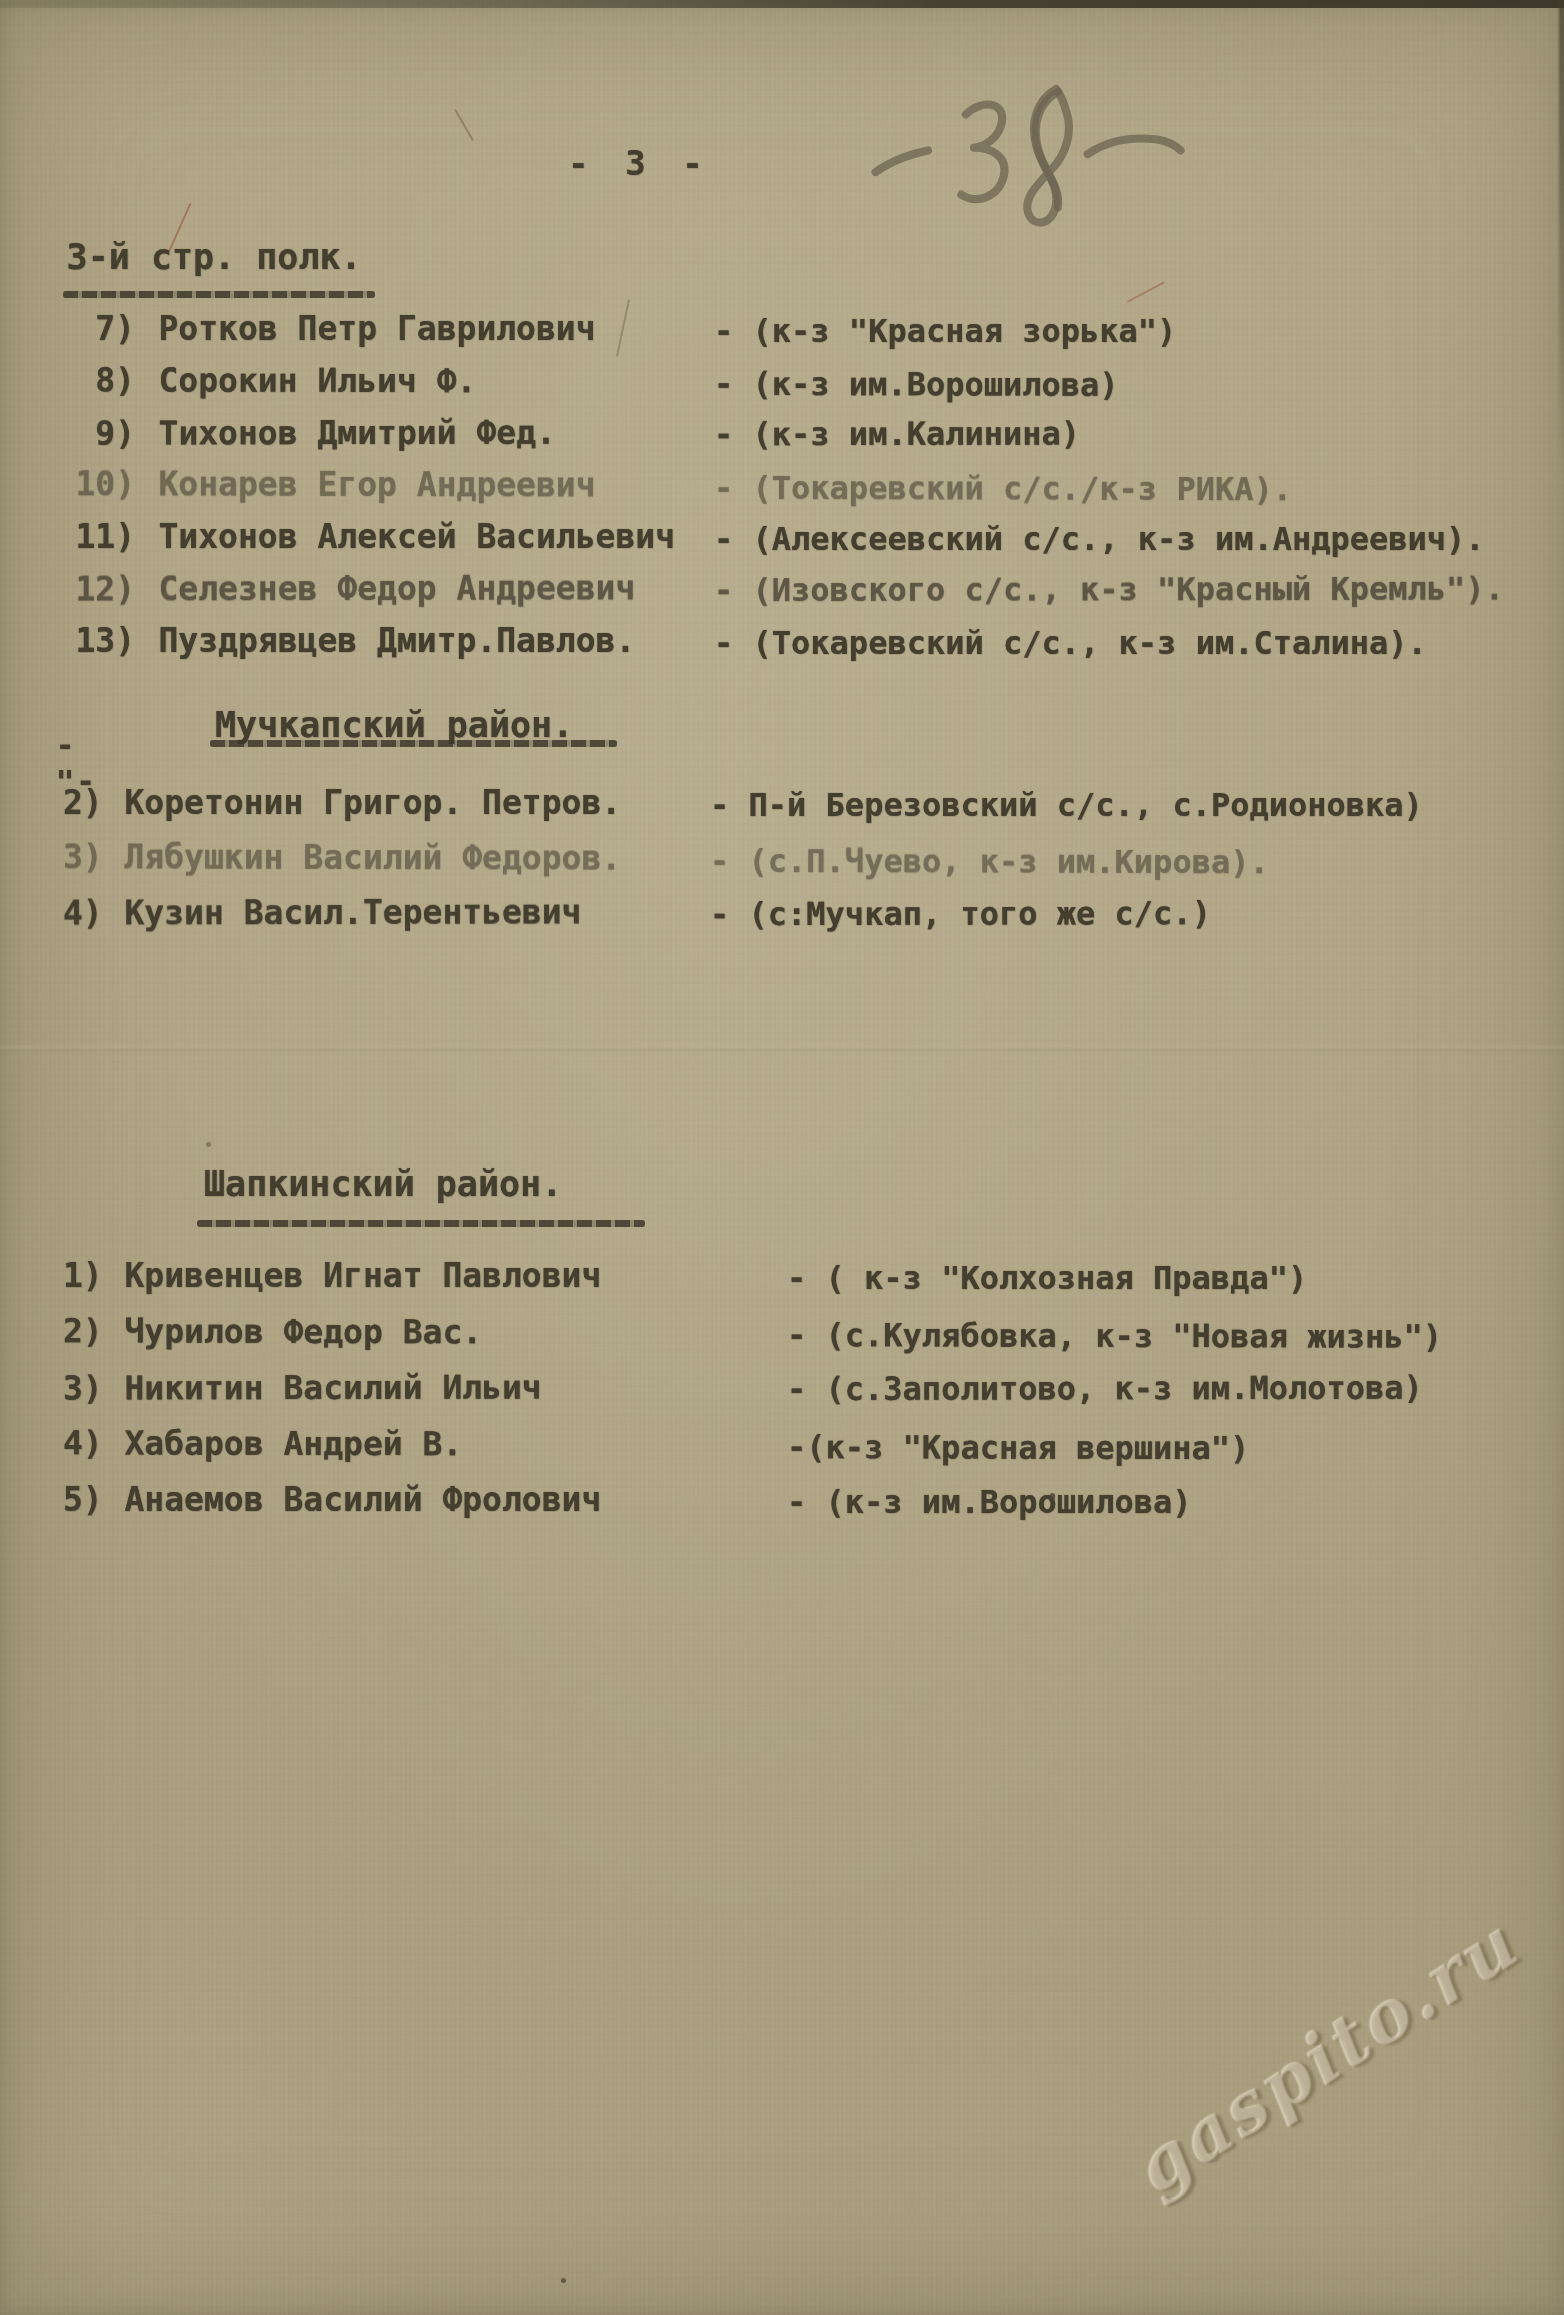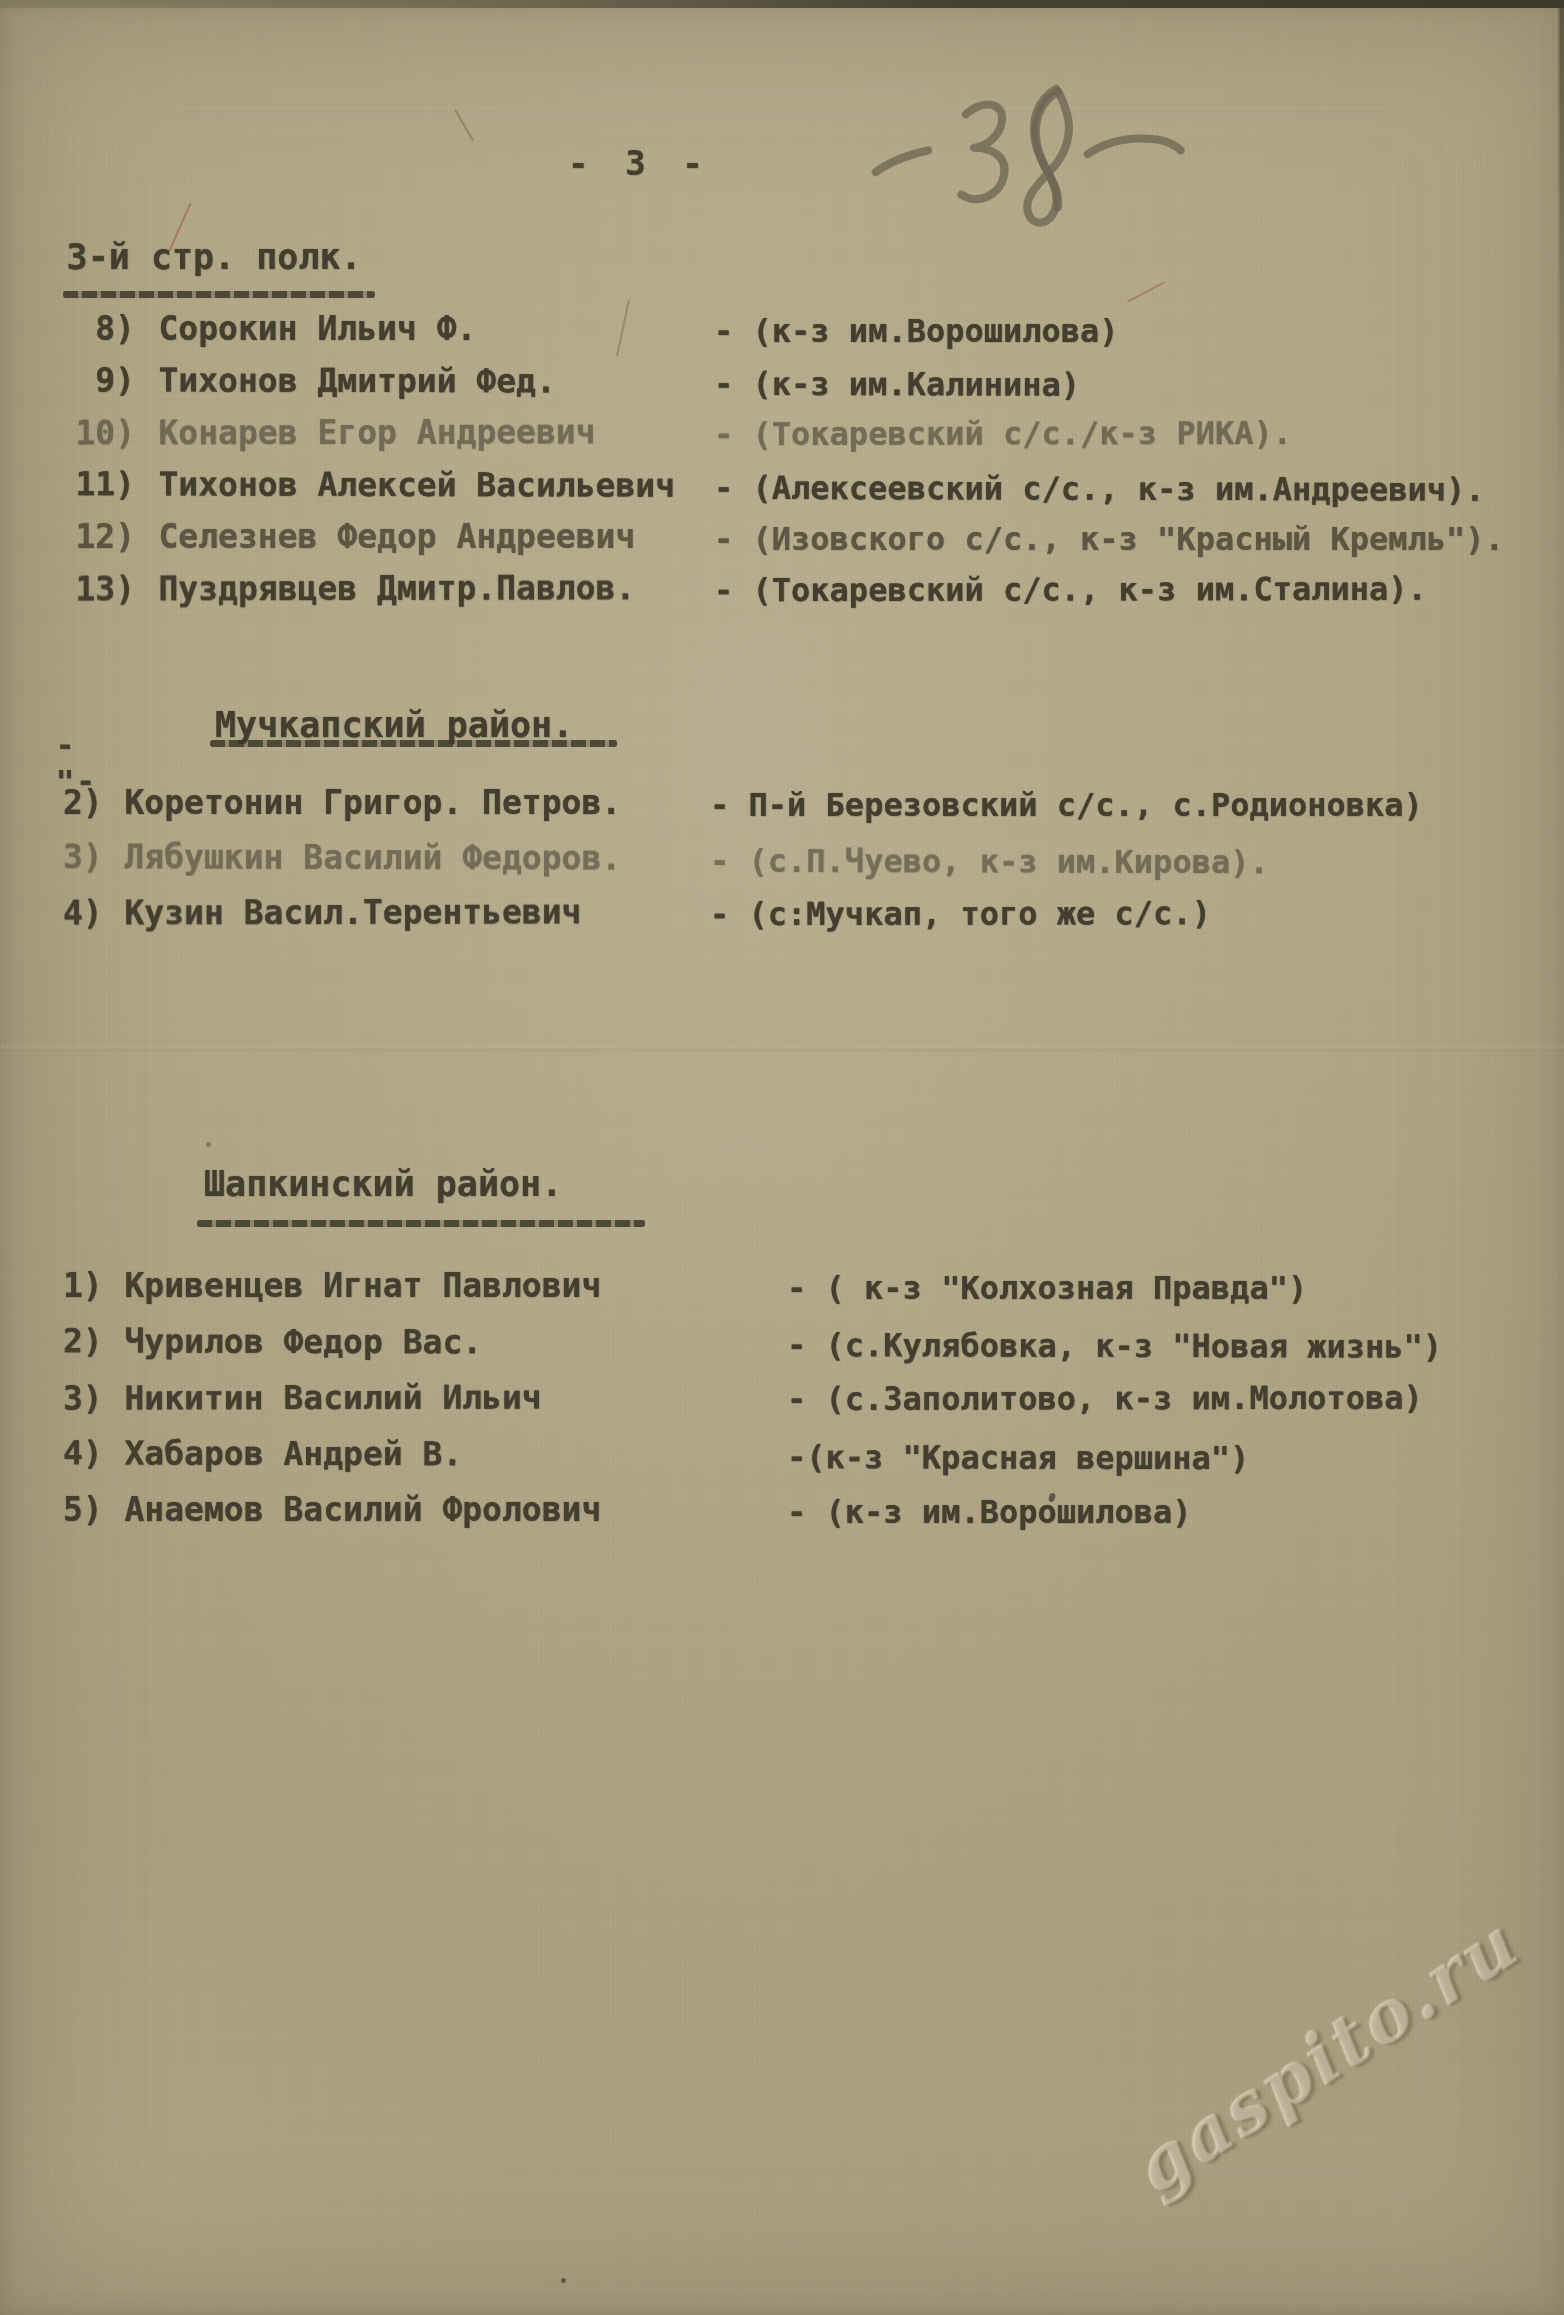--- a/index.html
+++ b/index.html
@@ -53,21 +53,21 @@
     background:repeating-linear-gradient(90deg, rgba(60,55,41,0.85) 0 15.4px, rgba(60,55,41,0.28) 15.4px 19px);
     filter:blur(0.5px);
   }
   .sec1 .underline{left:0;top:54px;width:312px;}
   .sec2 .underline{left:147px;top:51px;width:407px;}
   .sec3 .underline{left:134px;top:58px;width:448px;}
   .margin-mark{position:absolute;left:-7.2px;top:38px;font-size:31px;letter-spacing:1.8px;}
   .rows{position:absolute;left:0;}
   .sec1 .rows{top:72px;}
   .sec2 .rows{top:94px;}
-  .sec3 .rows{top:104px;}
+  .sec3 .rows{top:94px;}
   .row{position:relative;white-space:pre;}
   .sec1 .row{height:52px;}
   .sec2 .row{height:55px;}
   .sec3 .row{height:56px;}
   .row:nth-child(2n){transform:rotate(0.14deg);}
   .row:nth-child(3n){transform:rotate(-0.12deg);}
   .num{display:inline-block;text-align:right;font-size:33px;vertical-align:top;}
   .sec1 .num{width:72px;}
   .sec2 .num,.sec3 .num{width:38px;}
   .name{margin-left:23.5px;font-size:33px;}
@@ -122,20 +122,21 @@
       <g class="hw-stroke" opacity="0.25" transform="translate(2,3)">
         <path d="M250,30 C229,42 221,66 228,93 C235,120 253,133 250,158"></path>
       </g>
     </svg>
   </div>
 
   <section class="sec sec1">
     <span class="sec-title typed">3-й стр. полк.</span>
     <div class="underline"></div>
     <div class="rows">
+        <div class="row typed"><span class="num">7)</span><span class="name">Ротков Петр Гаврилович</span><span class="farm">- (к-з "Красная зорька")</span></div>
         <div class="row typed"><span class="num">8)</span><span class="name">Сорокин Ильич Ф.</span><span class="farm">- (к-з им.Ворошилова)</span></div>
         <div class="row typed"><span class="num">9)</span><span class="name">Тихонов Дмитрий Фед.</span><span class="farm">- (к-з им.Калинина)</span></div>
         <div class="row typed faint"><span class="num">10)</span><span class="name">Конарев Егор Андреевич</span><span class="farm">- (Токаревский с/с./к-з РИКА).</span></div>
         <div class="row typed"><span class="num">11)</span><span class="name">Тихонов Алексей Васильевич</span><span class="farm">- (Алексеевский с/с., к-з им.Андреевич).</span></div>
         <div class="row typed semi"><span class="num">12)</span><span class="name">Селезнев Федор Андреевич</span><span class="farm">- (Изовского с/с., к-з "Красный Кремль").</span></div>
         <div class="row typed"><span class="num">13)</span><span class="name">Пуздрявцев Дмитр.Павлов.</span><span class="farm">- (Токаревский с/с., к-з им.Сталина).</span></div>
       </div>
   </section>
 
   <section class="sec sec2">

